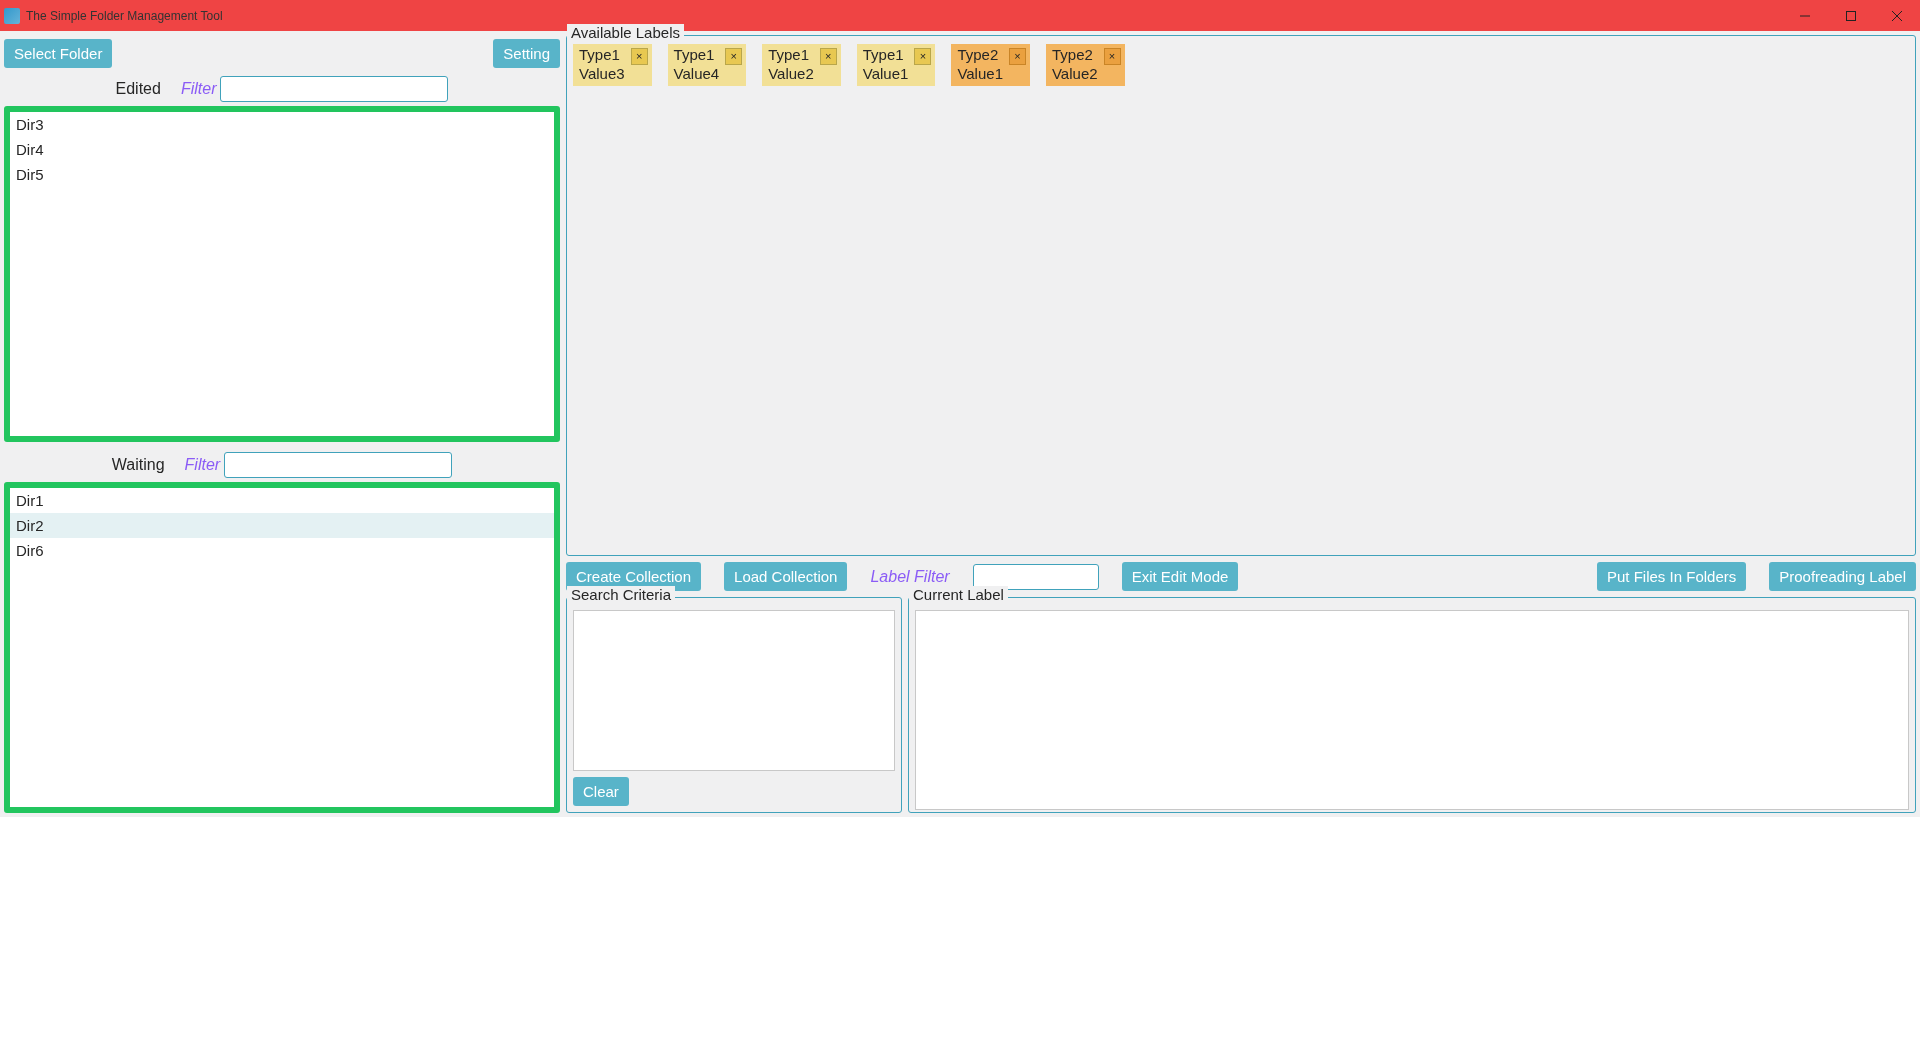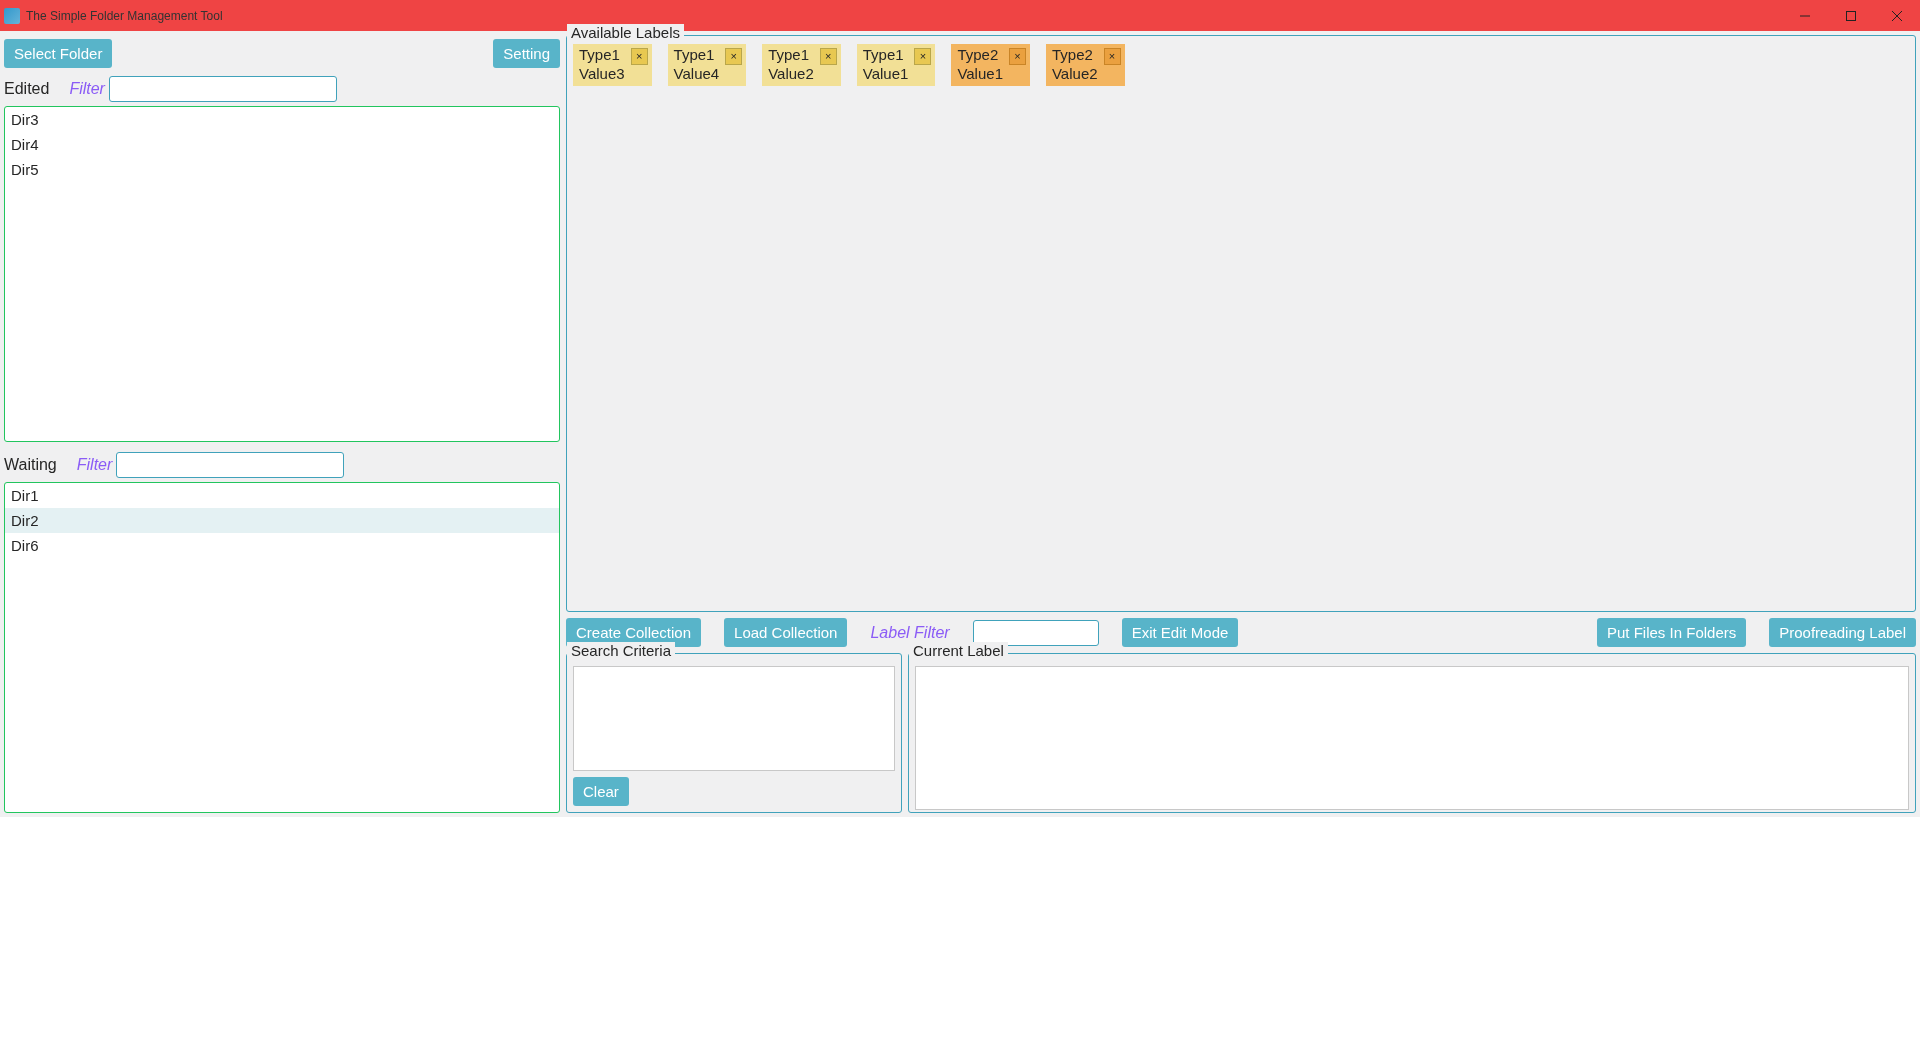--- a/index.html
+++ b/index.html
@@ -67,42 +67,42 @@
   border: none;
   border-radius: 3px;
   padding: 6px 10px;
   font-size: 15px;
   cursor: pointer;
 }
 
 .section-head {
   display: flex;
   align-items: center;
-  justify-content: flex-start;
+  justify-content: center;
   padding: 2px 0 4px 0;
   gap: 20px;
 }
 .section-label {
   font-size: 16px;
   color: #262626;
 }
 .filter-wrap { display: flex; align-items: center; gap: 4px; }
 .filter-label { font-size: 16px; color: #8b5cf6; font-style: italic; }
 .text-input {
   border: 1px solid #40a2bb;
   border-radius: 3px;
   background: #ffffff;
   height: 26px;
   padding: 2px 6px;
   font-size: 14px;
 }
 
 .listbox {
   background: #ffffff;
-  border: 1px solid #22c55e;
+  border: 6px solid #22c55e;
   border-radius: 3px;
   overflow-y: auto;
   font-size: 15px;
 }
 .listbox .row {
   padding: 4px 6px;
   cursor: default;
 }
 .listbox .row.selected {
   background: #e4f1f3;
@@ -163,21 +163,21 @@
   display: flex;
   align-items: center;
   gap: 23px;
   padding: 6px 0;
 }
 .spacer { flex: 1; }
 
 .bottom-panels {
   display: flex;
   gap: 6px;
-  height: 160px;
+  height: 216px;
 }
 .search-criteria-box {
   width: 336px;
   display: flex;
   flex-direction: column;
 }
 .search-criteria-body {
   flex: 1;
   background: #ffffff;
   border: 1px solid #c8c8c8;

